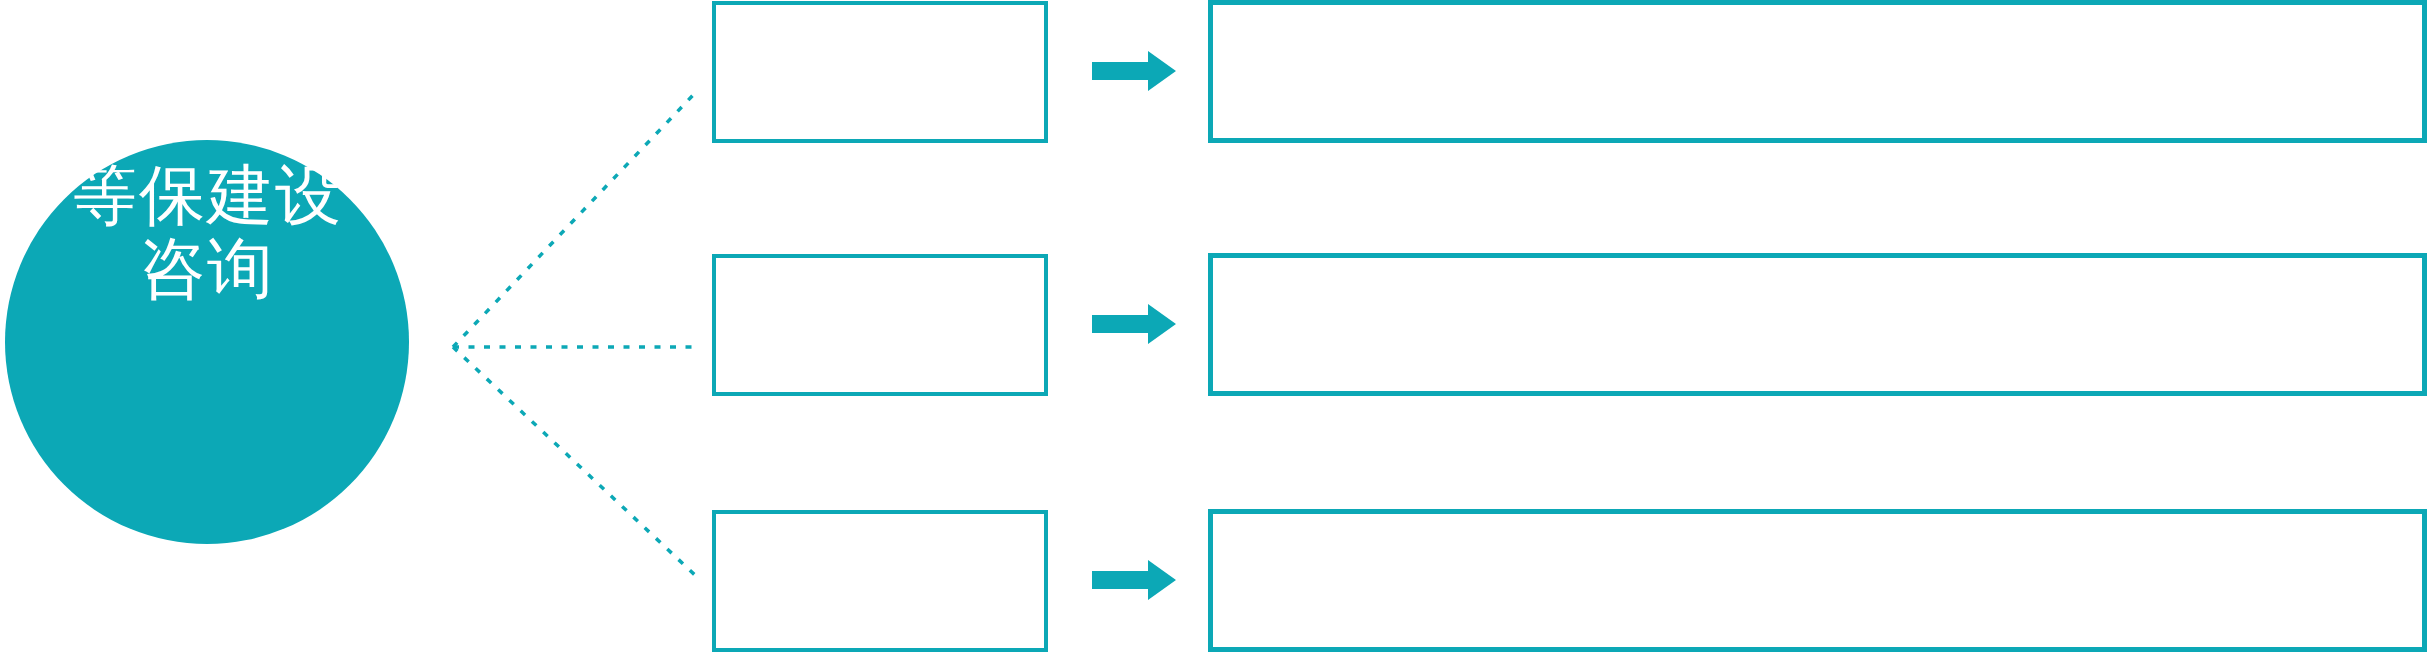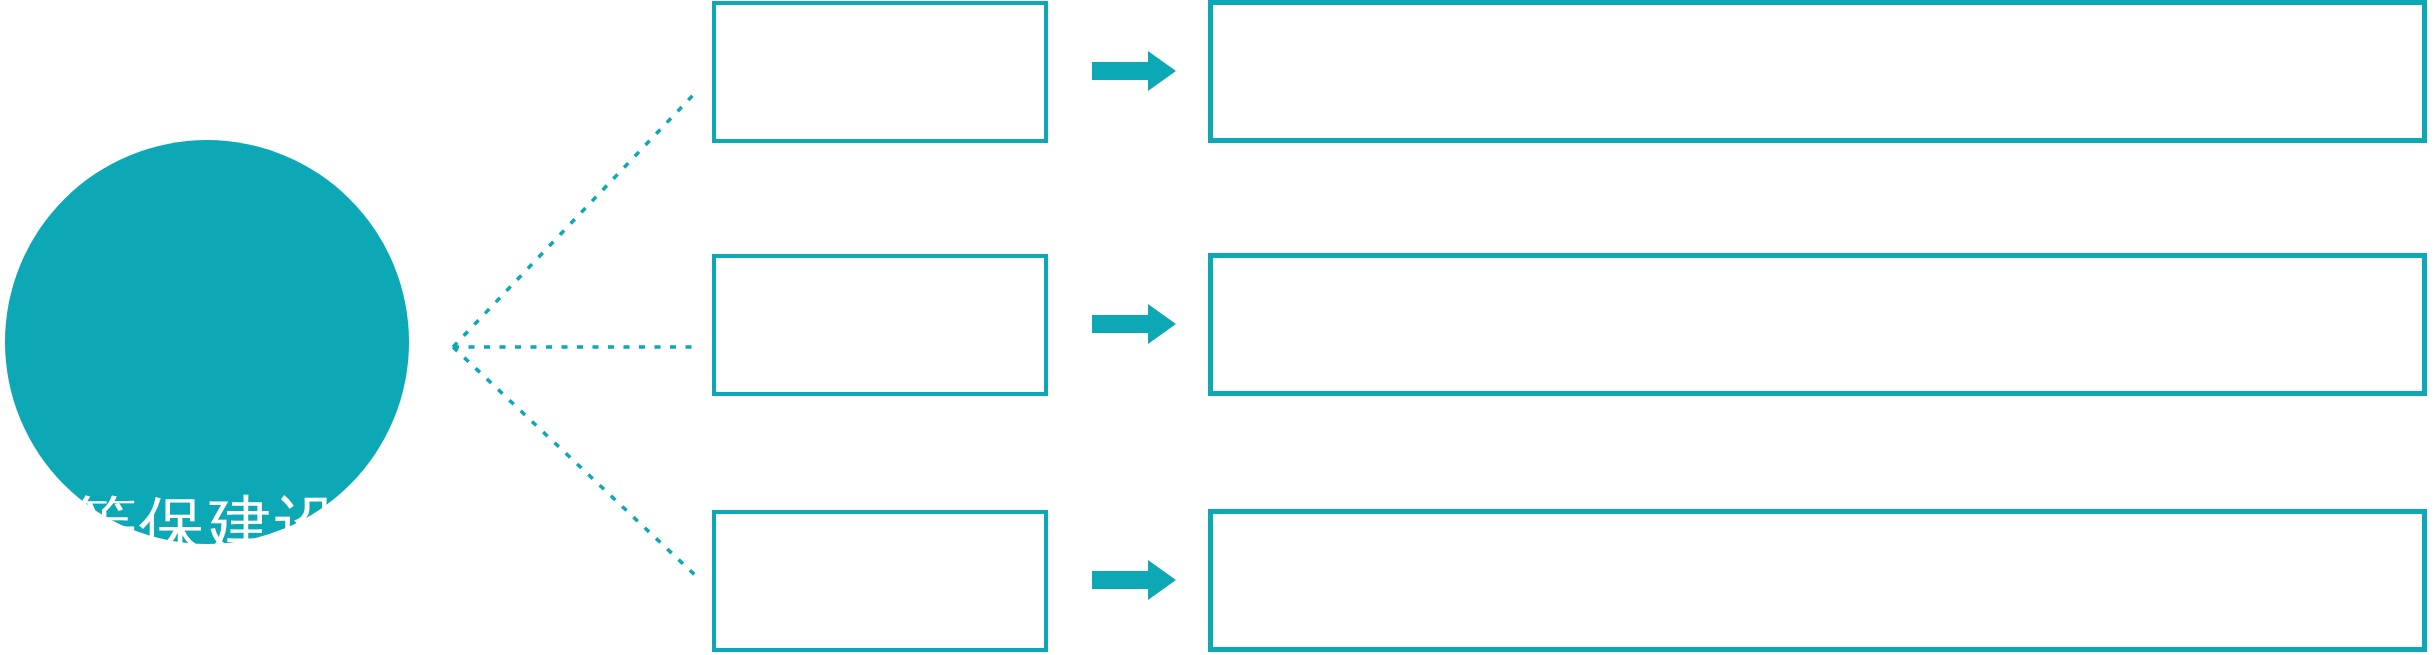--- a/index.html
+++ b/index.html
@@ -21,21 +21,21 @@
     left: 5px;
     top: 140px;
     width: 404px;
     height: 404px;
     border-radius: 50%;
     background: var(--accent);
     color: var(--node-text);
     display: flex;
     flex-direction: column;
     align-items: center;
-    justify-content: flex-end;
+    justify-content: flex-start;
     text-align: center;
     font-size: 66px;
     line-height: 73px;
     font-weight: 300;
     letter-spacing: 2px;
   }
   .center-node .label-lines { transform: translateY(19px); }
 
   
   svg.connectors {
@@ -89,20 +89,21 @@
   }
 </style>
 </head>
 <body>
 
 <div class="canvas">
 
   <div class="center-node">
     <div class="label-lines">
       <div>等保建设</div>
+      <div>咨询</div>
     </div>
   </div>
 
   <svg class="connectors" viewBox="0 0 2434 655" xmlns="http://www.w3.org/2000/svg">
     <line x1="453" y1="347" x2="697" y2="91"></line>
     <line x1="453" y1="347" x2="701" y2="347"></line>
     <line x1="453" y1="347" x2="697" y2="577"></line>
   </svg>
 
   <div class="row r1">

